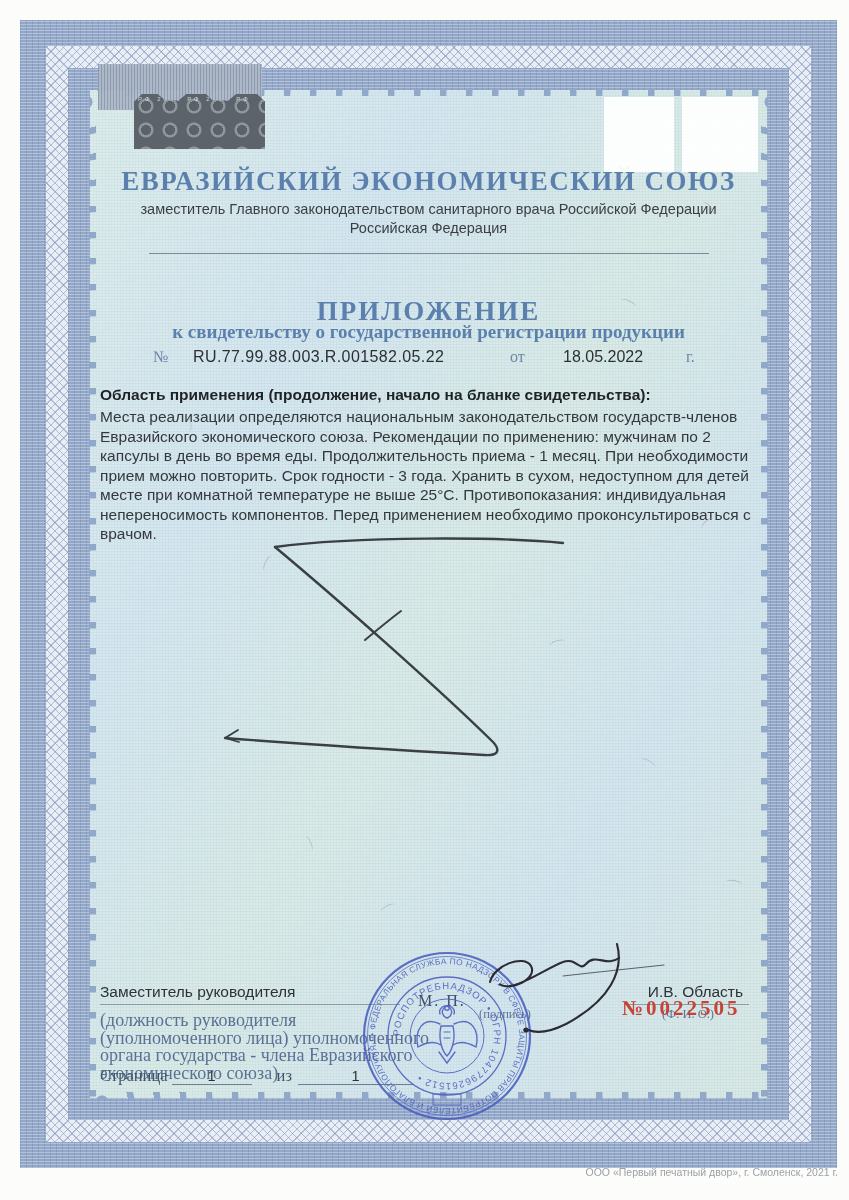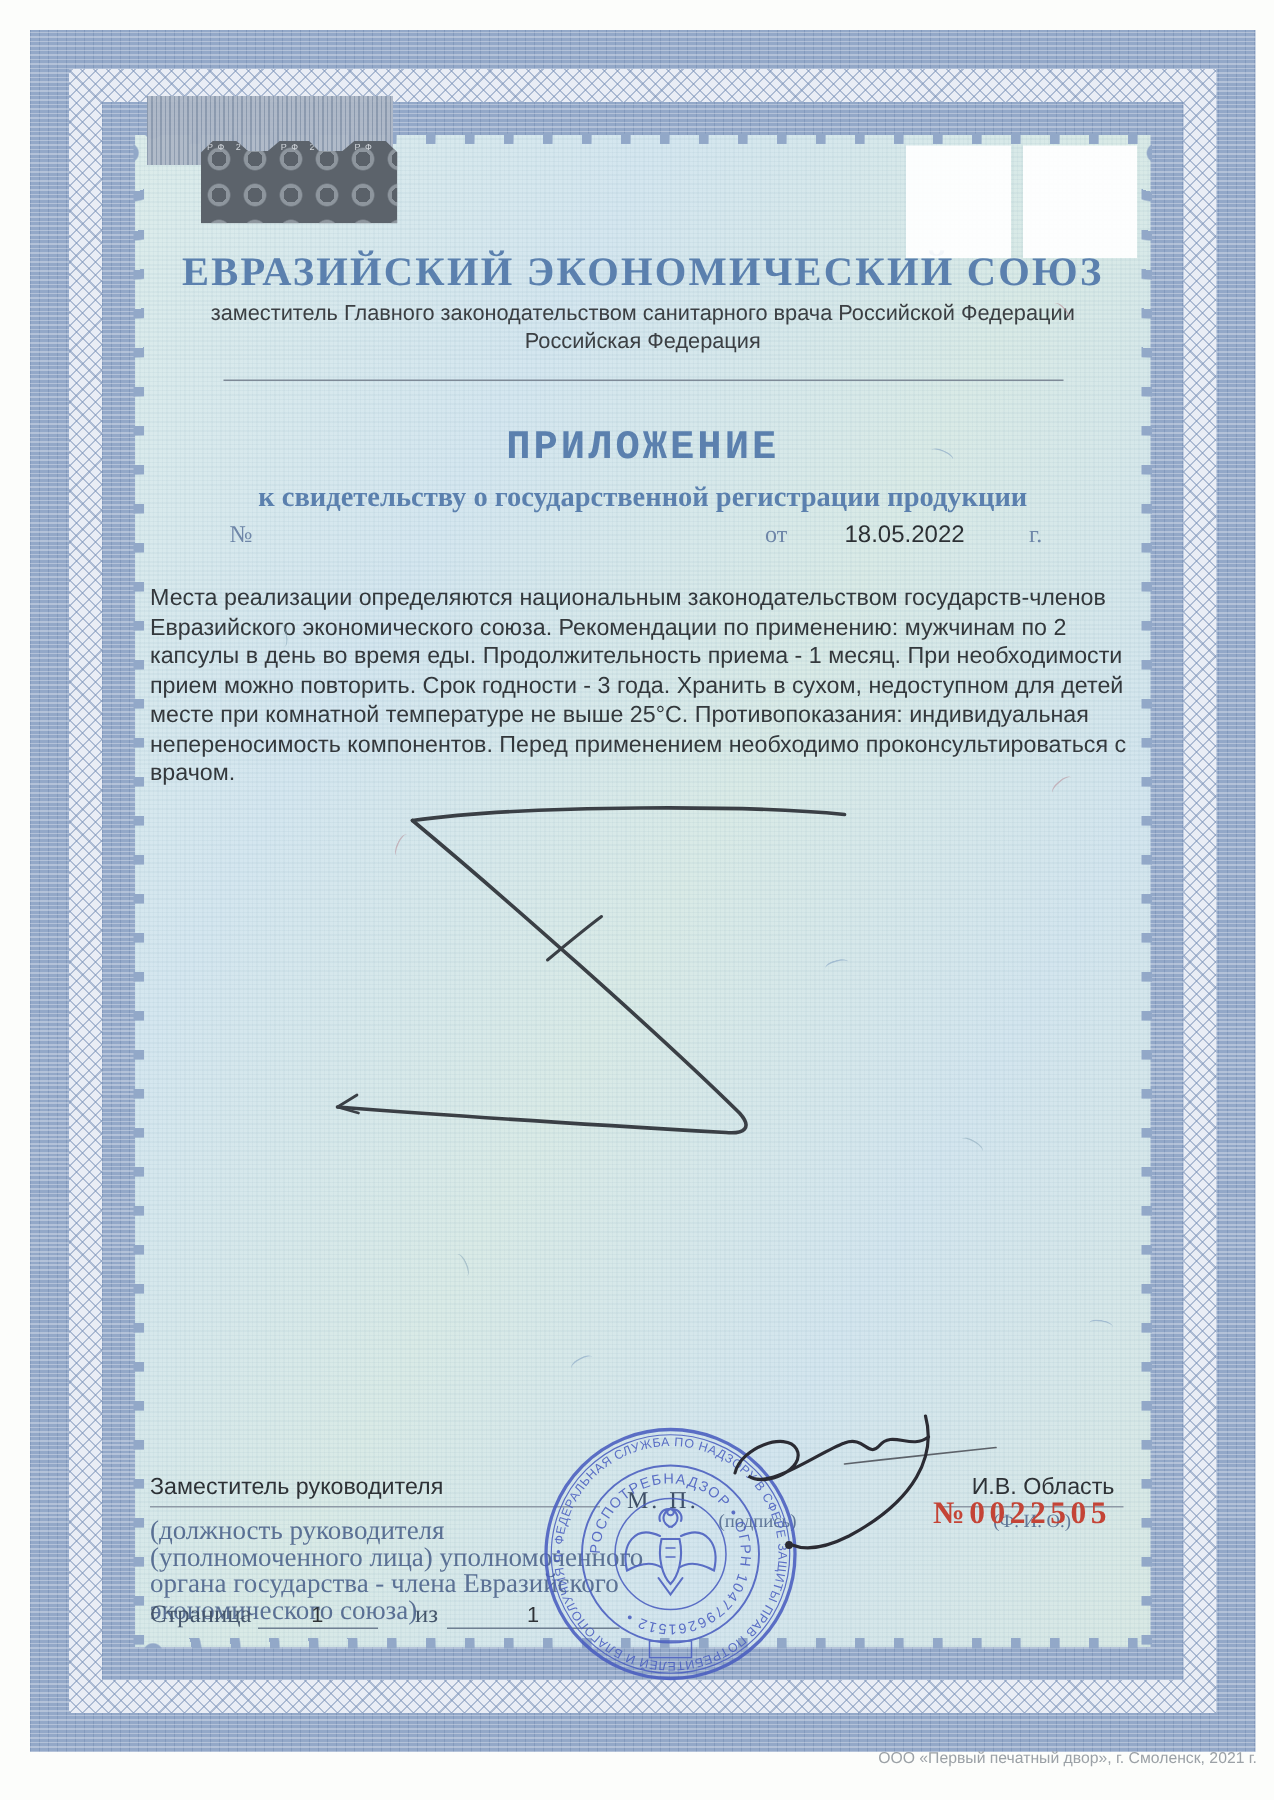--- a/index.html
+++ b/index.html
@@ -77,22 +77,22 @@
   .content { position:absolute; inset:0; z-index:2; }
   .header { position:absolute; left:0; right:0; top:76px; text-align:center; }
   .union-title { font-family:"Liberation Serif",serif; font-weight:bold; font-size:27px;
     letter-spacing:1.5px; color:#5b80ae; white-space:nowrap; }
   .auth-line { font-size:14.5px; color:#3b3f43; margin-top:4px; }
   .auth-line.first { margin-top:10px; }
   .country-wrap { width:560px; margin:2px auto 0; border-bottom:1px solid #7e8a97; padding-bottom:16px; }
   .country { font-size:14.5px; color:#3b3f43; }
   .auth-note { font-family:"Liberation Serif",serif; font-size:11px; color:#6c84a8; margin-top:1px; }
 
-  .doc-title { position:absolute; left:0; right:0; top:194px; text-align:center;
-    font-family:Liberation Mono, monospace; font-weight:bold; font-size:27px; letter-spacing:2px; color:#5b80ae; }
+  .doc-title { position:absolute; left:0; right:0; top:206px; text-align:center;
+    font-family:Liberation Serif, serif; font-weight:bold; font-size:27px; letter-spacing:2px; color:#5b80ae; }
   .doc-subtitle { position:absolute; left:0; right:0; top:231px; text-align:center;
     font-family:"Liberation Serif",serif; font-weight:bold; font-size:19px; color:#5b80ae; }
 
   .reg-row { position:absolute; left:0; right:0; top:258px; height:24px;
     font-size:16px; color:#2c3034; }
   .reg-row .lbl { position:absolute; font-family:"Liberation Serif",serif; color:#6e86a8; }
   .reg-no-lbl { left:63px; }
   .reg-number { position:absolute; left:103px; letter-spacing:.4px; }
   .reg-ot { left:420px; }
   .reg-date { position:absolute; left:473px; }
@@ -160,26 +160,28 @@
         <div class="country-wrap">
           <span class="country">Российская Федерация</span>
         </div>
       </div>
 
       <div class="doc-title">ПРИЛОЖЕНИЕ</div>
       <div class="doc-subtitle">к свидетельству о государственной регистрации продукции</div>
 
       <div class="reg-row">
         <span class="lbl reg-no-lbl">№</span>
+        <span class="reg-number">RU.77.99.88.003.R.001582.05.22</span>
         <span class="lbl reg-ot">от</span>
         <span class="reg-date">18.05.2022</span>
         <span class="lbl reg-g">г.</span>
       </div>
 
       <div class="body-block">
+        <div class="body-heading">Область применения (продолжение, начало на бланке свидетельства):</div>
         <div class="body-paragraph">Места реализации определяются национальным законодательством государств-членов Евразийского экономического союза. Рекомендации по применению: мужчинам по 2 капсулы в день во время еды. Продолжительность приема - 1 месяц. При необходимости прием можно повторить. Срок годности - 3 года. Хранить в сухом, недоступном для детей месте при комнатной температуре не выше 25°С. Противопоказания: индивидуальная непереносимость компонентов. Перед применением необходимо проконсультироваться с врачом.</div>
       </div>
 
       <div class="sig-name-row">
         <span class="sig-position">Заместитель  руководителя</span>
         <span class="sig-name">И.В. Область</span>
       </div>
       <div class="rule rule-left"></div>
       <div class="rule rule-right"></div>
       <div class="lbl-sign">(подпись)</div>

